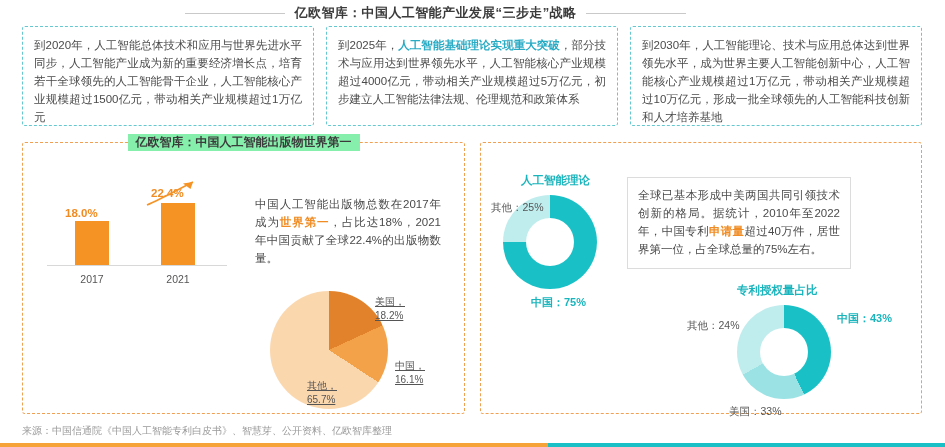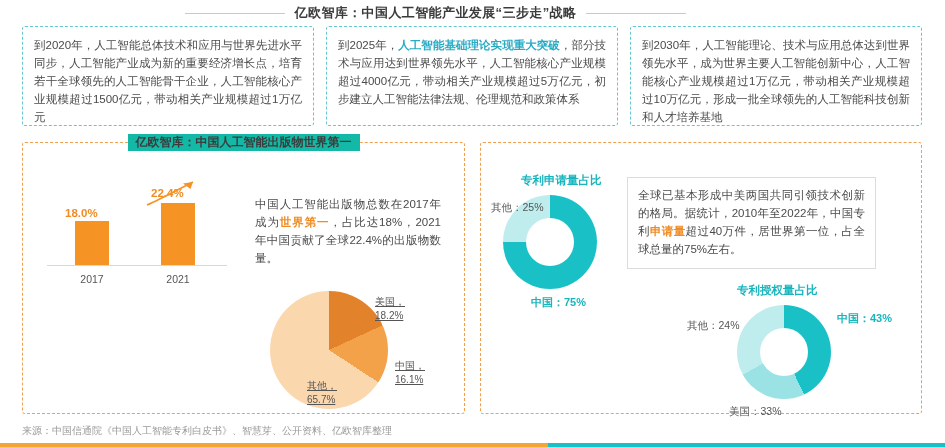--- a/index.html
+++ b/index.html
@@ -50,21 +50,21 @@
     position:absolute;
     border:1px dashed #f0a050;
     border-radius:3px;
     background:#ffffff;
     box-sizing:border-box;
   }
   .panel.left{left:22px;top:142px;width:443px;height:272px;}
   .panel.right{left:480px;top:142px;width:442px;height:272px;}
   .panel-title{
     position:absolute;top:-9px;left:50%;transform:translateX(-50%);
-    background:#14b8a6;padding:0 8px;white-space:nowrap;
+    background:#86efac;padding:0 8px;white-space:nowrap;
     font-size:12px;font-weight:bold;color:#3b3b3b;
   }
 
   
   .tbox{
     position:absolute;
     border:1px solid #dcdcdc;
     background:#ffffff;
     font-size:11.5px;line-height:18px;
     color:#4a4a4a;
@@ -169,29 +169,29 @@
 
 
     <div class="pie"></div>
     <div class="pie-lab us" id="pie-us">美国，<br>18.2%</div>
     <div class="pie-lab cn" id="pie-cn">中国，<br>16.1%</div>
     <div class="pie-lab other" id="pie-other">其他，<br>65.7%</div>
   </div>
 
   <div class="panel right">
 
-    <div class="sub-title" style="left:40px;top:30px;">专利申请量占比</div>
+    <div class="sub-title" style="left:40px;top:30px;">人工智能理论</div>
 
     <div class="donut donut1">
         <div class="hole"></div>
       </div>
     <div class="donut-lab" style="left:10px;top:58px;" id="d1-other">其他：25%</div>
     <div class="donut-lab strong" style="left:50px;top:152px;" id="d1-cn">中国：75%</div>
 
-    <div class="tbox" style="left:146px;top:34px;width:249px;height:92px;" id="rtext-top"><span>全球已基本形成中美两国共同引领技术创新的格局。据统计，2010年至2022年，中国专利</span><span class="hl-orange">申请量</span><span>超过40万件，居世界第一位，占全球总量的75%左右。</span></div>
+    <div class="tbox" style="left:146px;top:34px;width:224px;height:92px;" id="rtext-top"><span>全球已基本形成中美两国共同引领技术创新的格局。据统计，2010年至2022年，中国专利</span><span class="hl-orange">申请量</span><span>超过40万件，居世界第一位，占全球总量的75%左右。</span></div>
 
     <div class="sub-title" style="left:256px;top:140px;">专利授权量占比</div>
 
     <div class="donut donut2">
         <div class="hole"></div>
       </div>
     <div class="donut-lab" style="left:206px;top:176px;" id="d2-other">其他：24%</div>
     <div class="donut-lab strong" style="left:356px;top:168px;" id="d2-cn">中国：43%</div>
     <div class="donut-lab" style="left:248px;top:262px;" id="d2-us">美国：33%</div>
 

